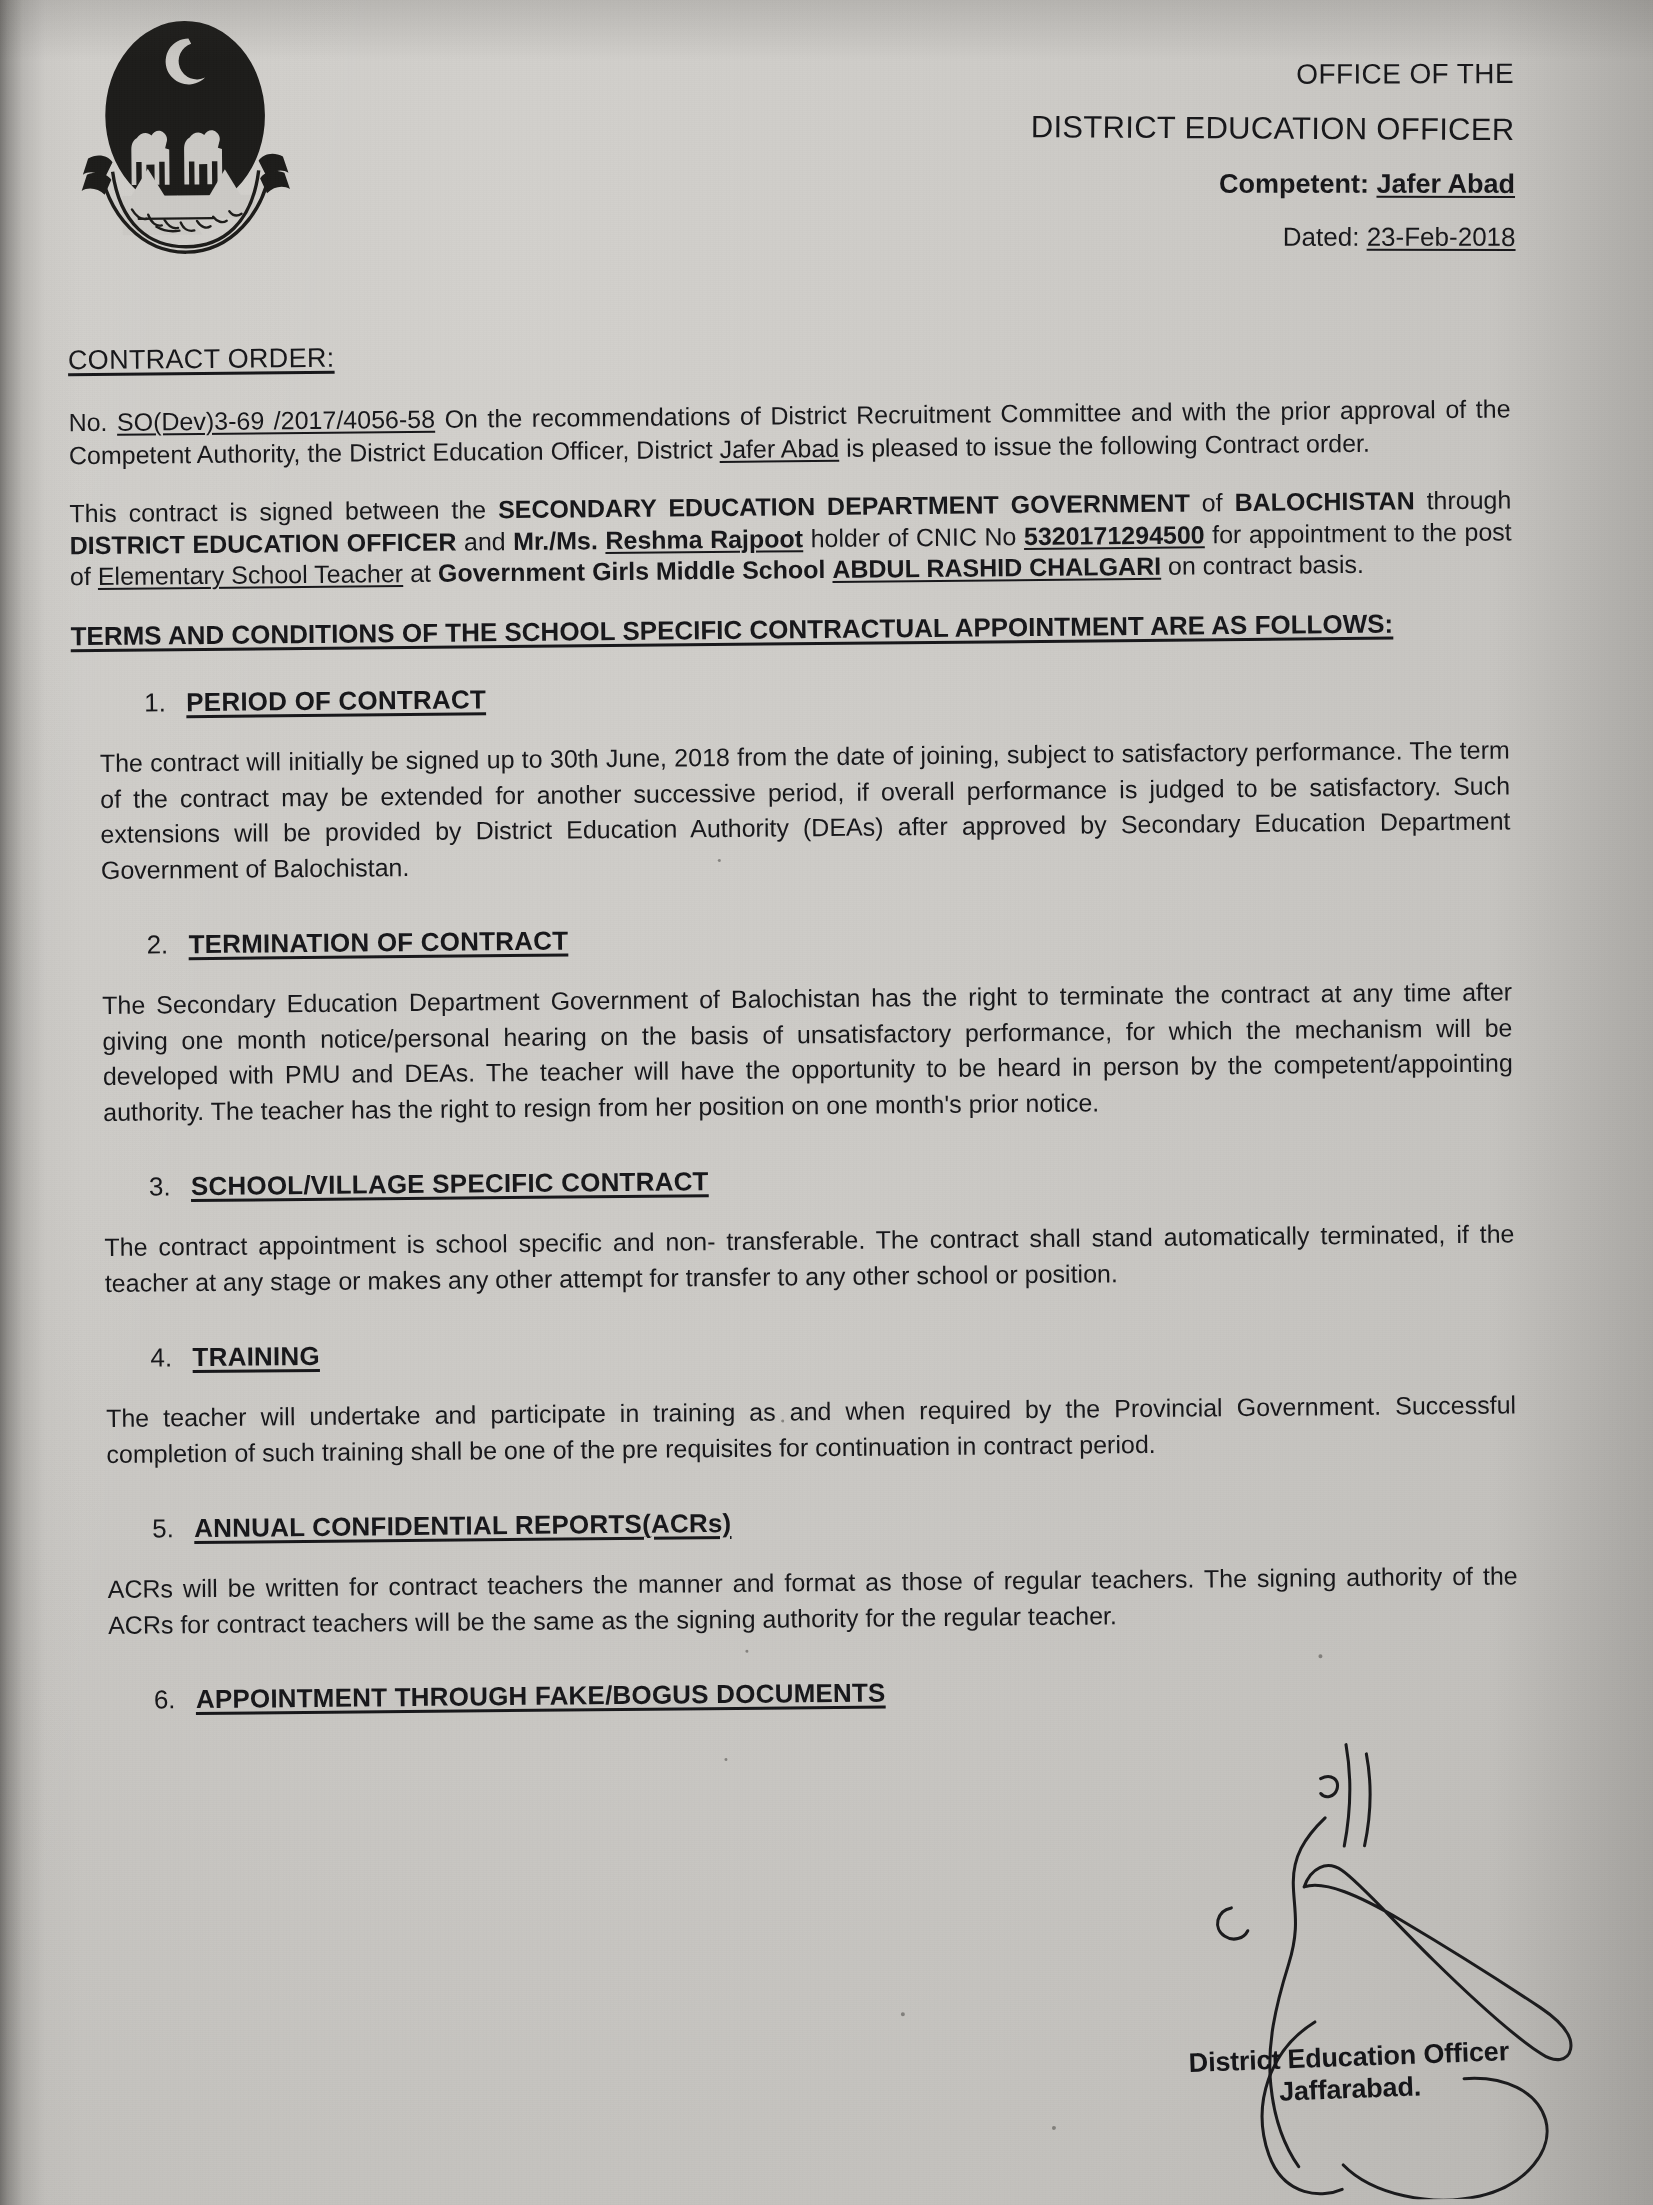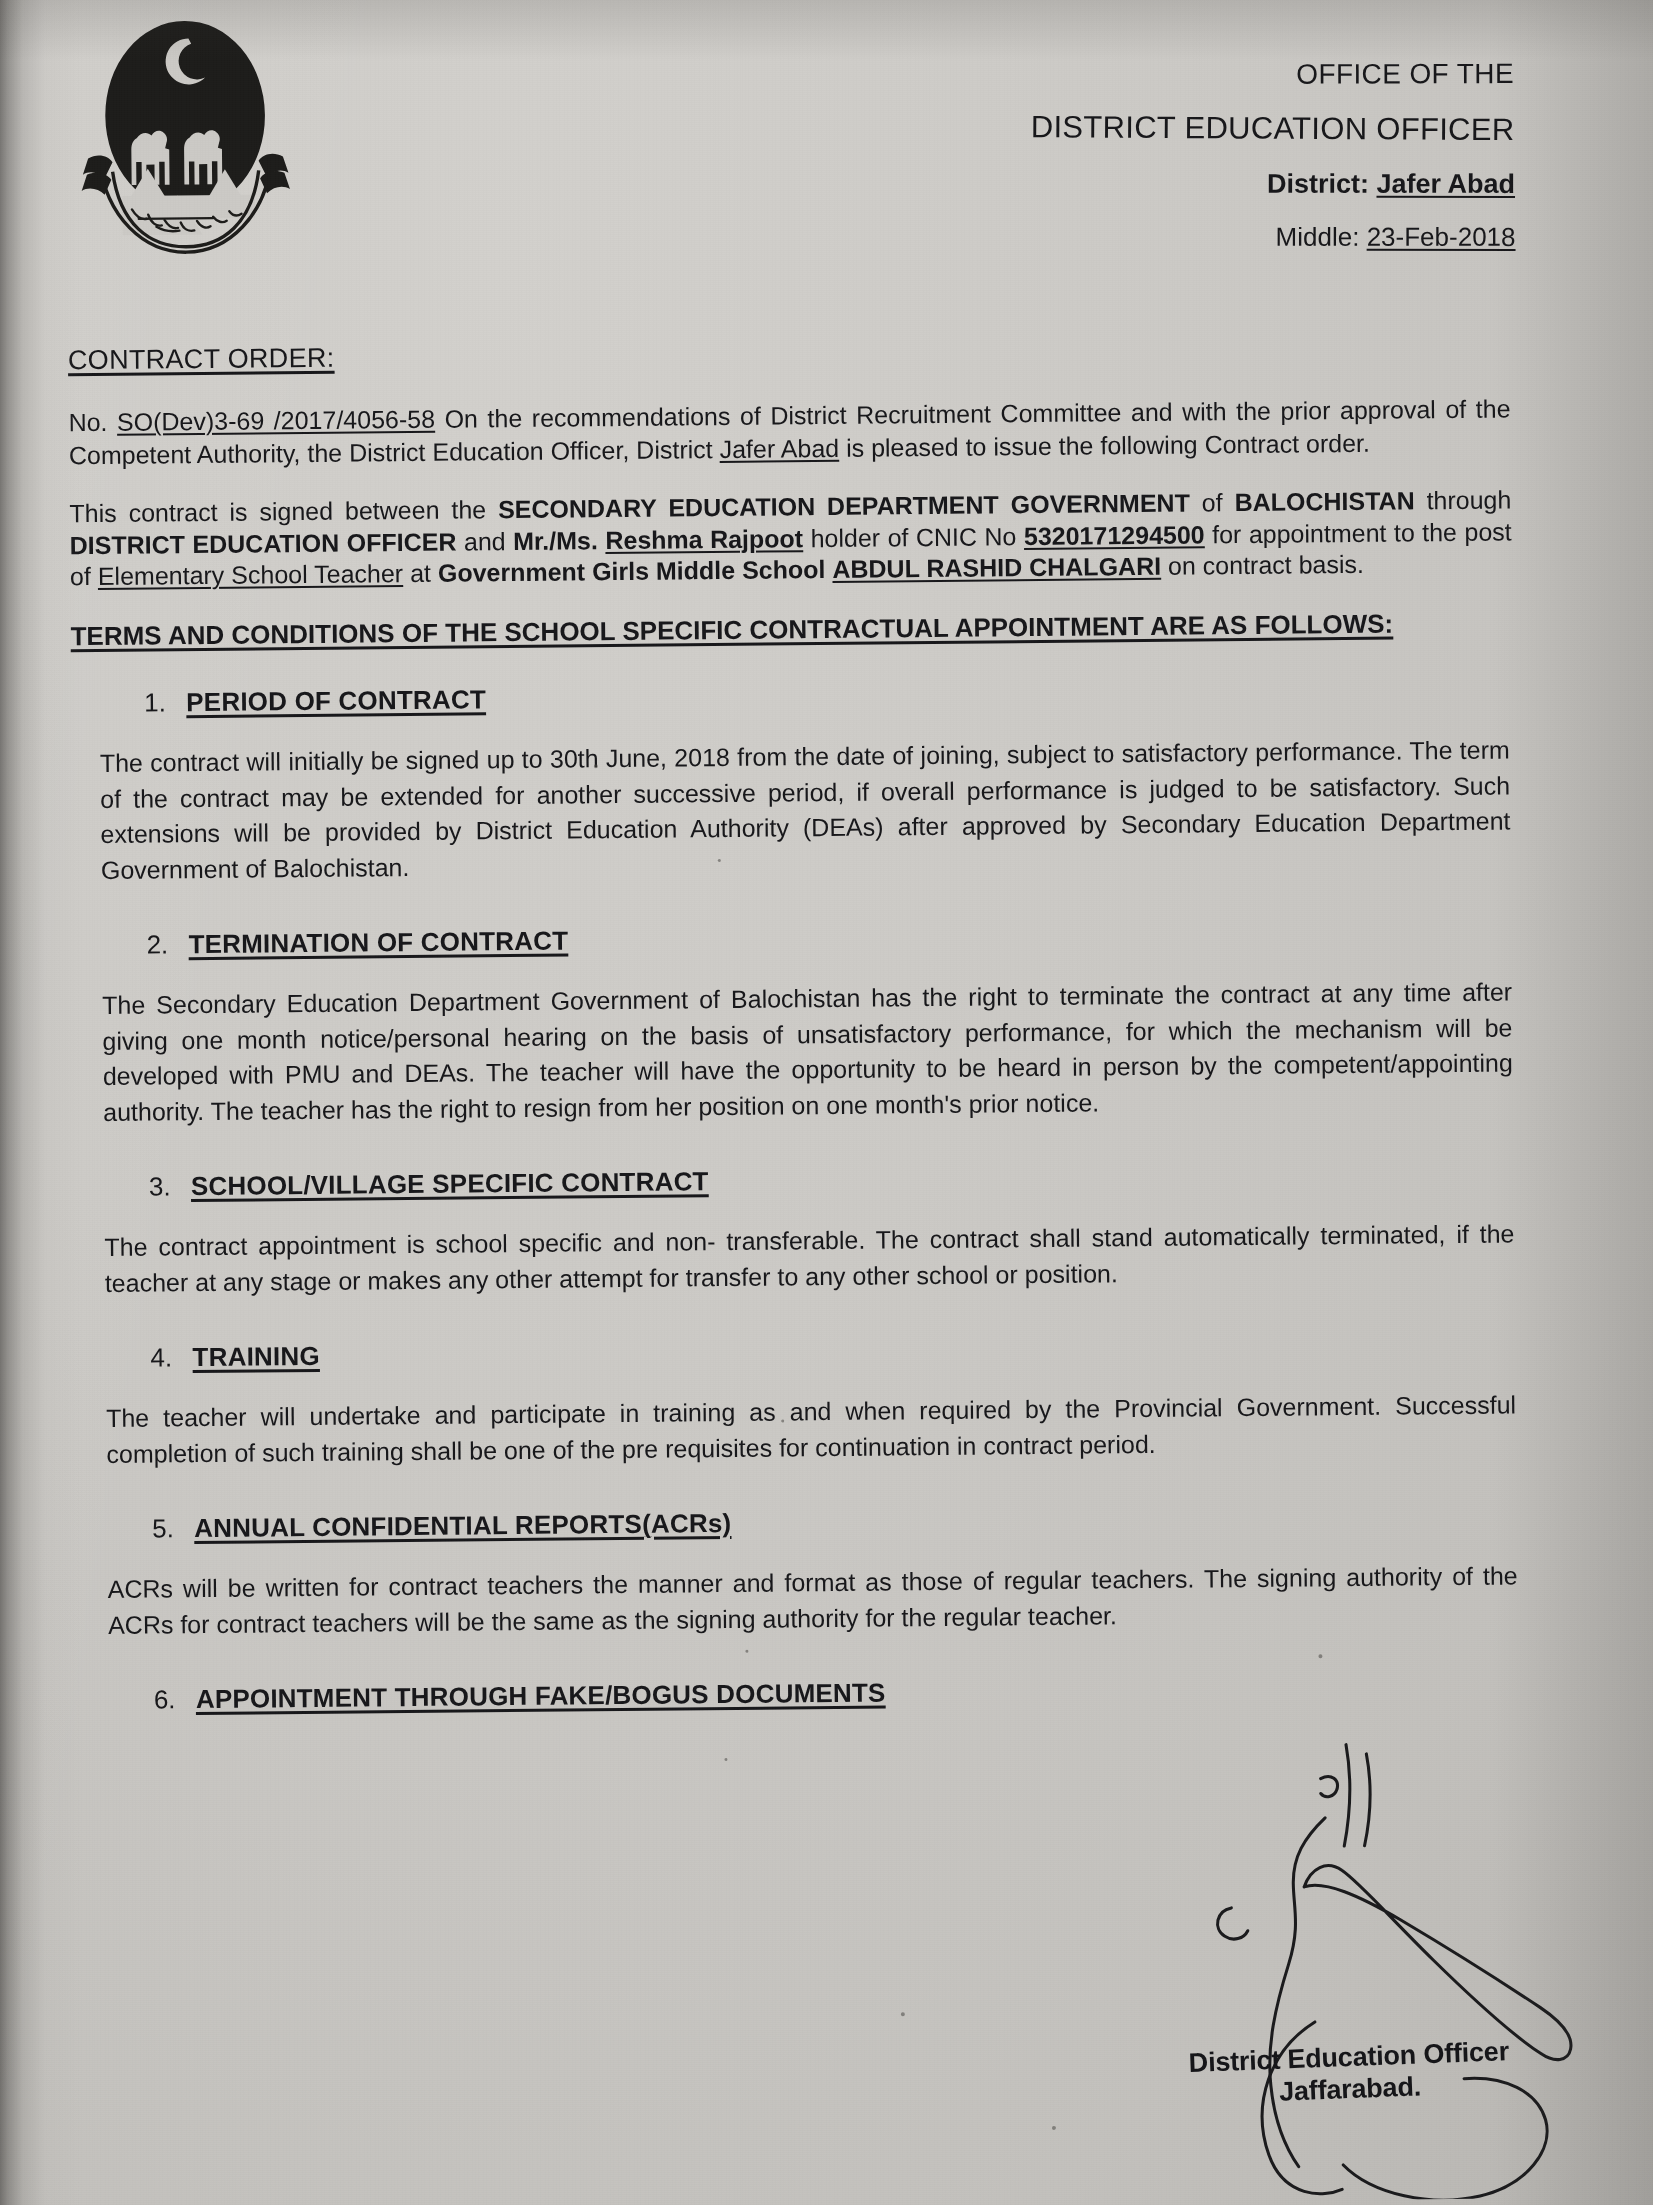--- a/index.html
+++ b/index.html
@@ -252,25 +252,25 @@
           <path d="M120 302 h110"></path>
           <path d="M146 314 c10 6 22 8 34 6"></path>
         </g>
       </svg>
     </div>
 
     <div id="letterhead">
       <div class="lh-1">OFFICE OF THE</div>
       <div class="lh-2">DISTRICT EDUCATION OFFICER</div>
       <div class="lh-3">
-        <span>District:</span>
+        <span>Competent:</span>
         <span class="u">Jafer Abad</span>
       </div>
       <div class="lh-4">
-        <span>Middle:</span>
+        <span>Dated:</span>
         <span class="u">23-Feb-2018</span>
       </div>
     </div>
 
     <div id="body">
 
       <h2 class="sec-title">CONTRACT ORDER:</h2>
 
       <p class="para">
         <span>No.</span>

